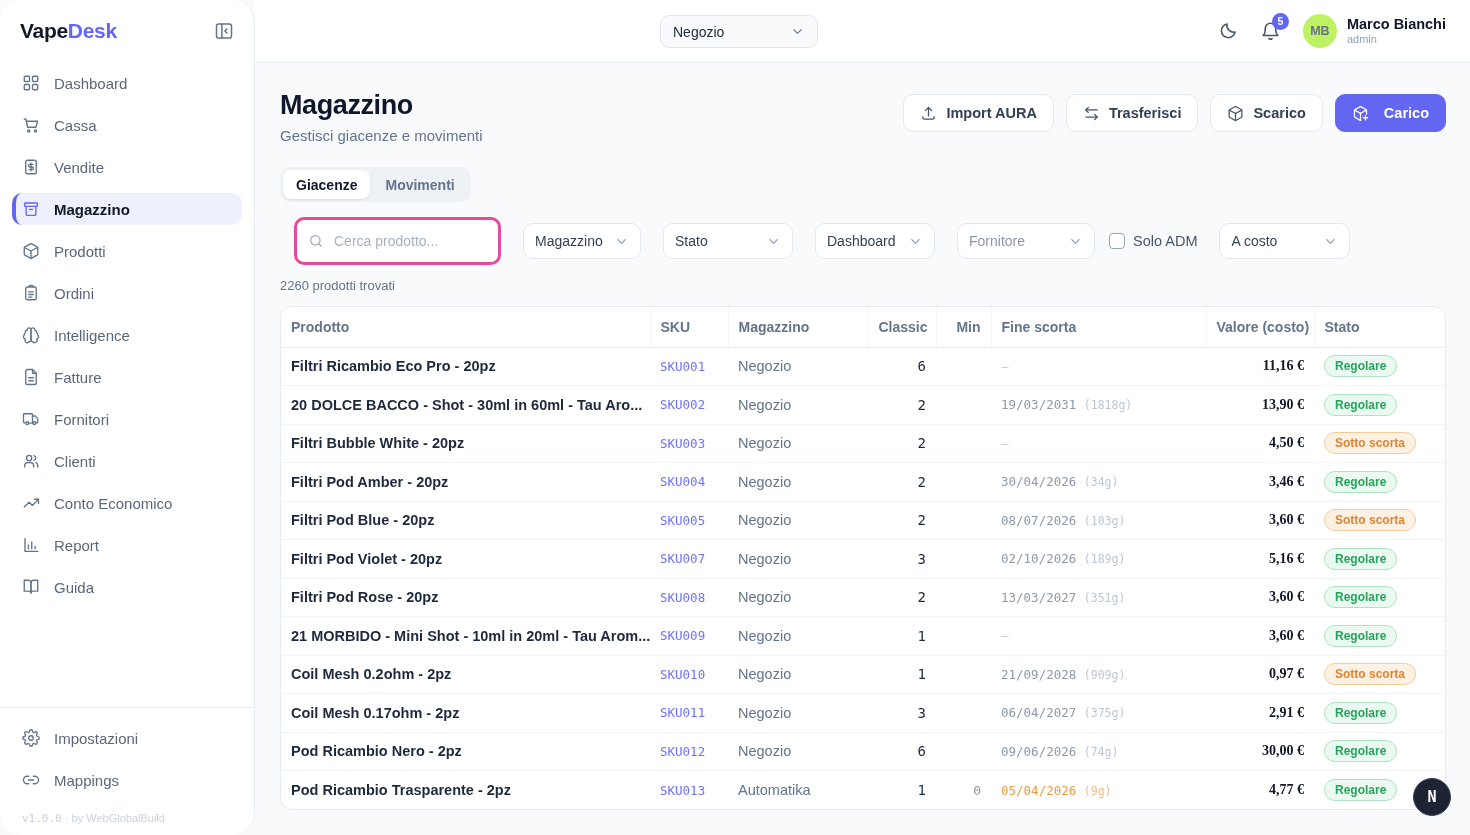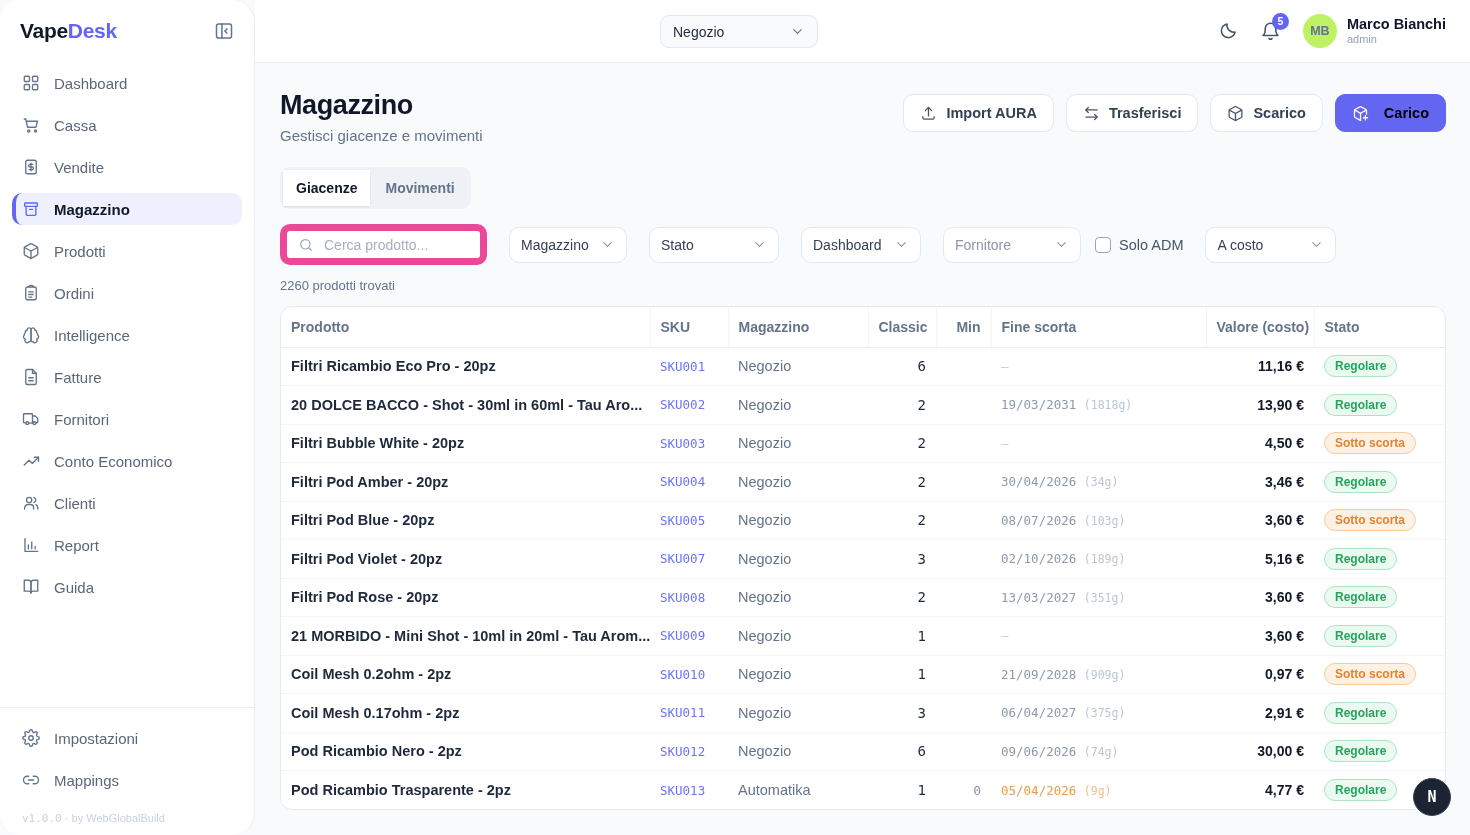--- a/index.html
+++ b/index.html
@@ -42,29 +42,29 @@
   .user-role { font-size:11px; color:#94a3b8; line-height:1.2; }
 
   
   .content { flex:1; padding:27px 24px 0 25px; overflow:hidden; }
   .page-head { display:flex; align-items:flex-start; justify-content:space-between; }
   .page-title { margin:0; font-size:27px; font-weight:800; letter-spacing:-0.4px; color:#0f172a; }
   .page-sub { margin-top:6px; font-size:15px; color:#64748b; }
   .actions { display:flex; gap:12px; margin-top:4px; }
   .btn { height:38px; display:inline-flex; align-items:center; gap:9px; padding:0 16px; border-radius:10px; border:1px solid #e2e8f0; background:#fff; font-size:14.5px; font-weight:600; color:#334155; cursor:pointer; font-family:inherit; }
   .btn .icon { color:#475569; }
-  .btn.primary { background:#6366f1; border-color:#6366f1; color:#000000;gap:15px; }
+  .btn.primary { background:#6366f1; border-color:#6366f1; color:#ffffff;gap:15px; }
   .btn.primary .icon { color:#fff; }
 
   .tabs { display:inline-flex; background:#eef1f6; border-radius:10px; padding:3px; margin-top:23px; gap:2px; }
-  .tab { height:36px; padding:0 13px; display:flex; align-items:center; font-size:14px; font-weight:600; color:#64748b; border-radius:0; cursor:pointer;justify-content:center; }
+  .tab { height:29px; padding:0 13px; display:flex; align-items:center; font-size:14px; font-weight:600; color:#64748b; border-radius:8px; cursor:pointer;justify-content:center; }
   .tab.active { background:#fff; color:#0f172a; box-shadow:0 1px 2px rgba(15,23,42,.10); }
 
   .filters { display:flex; align-items:center; gap:22px; margin-top:15px; }
-  .search-box { width:207px; height:41px; border:7px solid #ec4899; border-radius:10px; background:#fff; display:flex; align-items:center; gap:8px; padding:0 11px; color:#9aa6b8; }
+  .search-box { width:207px; height:48px; border:3px solid #ec4899; border-radius:10px; background:#fff; display:flex; align-items:center; gap:8px; padding:0 11px; color:#9aa6b8;margin-left:14px; }
   .search-box input { border:none; outline:none; flex:1; min-width:0; font-size:14px; color:#334155; background:transparent; font-family:inherit; }
   .search-box input::placeholder { color:#a6b0c0; }
   .select { height:36px; border:1px solid #e2e8f0; border-radius:10px; background:#fff; display:flex; align-items:center; justify-content:space-between; padding:0 11px; font-size:14px; color:#334155; cursor:pointer; }
   .select .icon { color:#8b96a9; }
   .select.muted { color:#8b96a9; }
   .checkbox-wrap { display:flex; align-items:center; gap:8px; font-size:14.5px; color:#475569; cursor:pointer; margin-left:-8px; }
   .checkbox { width:16px; height:16px; border:1.5px solid #98a4b8; border-radius:4px; background:#fff; }
   .results { margin-top:13px; font-size:13px; color:#64748b; }
 
   
@@ -78,21 +78,21 @@
   .c-name { color:#1e293b; font-weight:600; }
   .c-sku { font-family:"DejaVu Sans Mono", monospace; font-size:12.5px; color:#6d71f9; }
   .c-wh { color:#64748b; }
   .c-qty { font-family:"DejaVu Sans Mono", monospace; font-size:14px; font-weight:500; color:#1e293b; }
   .c-min { font-family:"DejaVu Sans Mono", monospace; font-size:13px; color:#8b96a9; }
   .c-exp { font-family:"DejaVu Sans Mono", monospace; font-size:12.5px; color:#8d99ab; }
   .c-exp .days { color:#bcc6d2; font-size:11.5px; }
   .c-exp.empty { color:#c3cbd6; }
   .c-exp.warn { color:#ed9b40; }
   .c-exp.warn .days { color:#f2bd85; }
-  .c-val { font-family:Liberation Sans, sans-serif; font-size:14px; font-weight:600; color:#111827; }
+  .c-val { font-family:Liberation Serif, serif; font-size:14px; font-weight:600; color:#111827; }
   .badge { display:inline-flex; align-items:center; height:22px; padding:0 10px; border-radius:11px; font-size:12px; font-weight:600; line-height:1; }
   .badge.ok { background:#eafaf0; border:1px solid #abe4c0; color:#27a35c; }
   .badge.warn { background:#fdf1e3; border:1px solid #f3cd9e; color:#dd8435; }
 
   .fab { position:fixed; right:19px; bottom:19px; width:38px; height:38px; border-radius:50%; background:#1c2433; border:1px solid #3a4354; color:#fff; display:flex; align-items:center; justify-content:center; font-size:15px; font-weight:600; font-family:"DejaVu Sans Mono", monospace; cursor:pointer; }
 </style>
 </head>
 <body>
 
 <aside class="sidebar">
@@ -197,36 +197,36 @@
             <circle cx="7" cy="17.5" r="1.8"></circle>
             <circle cx="16.5" cy="17.5" r="1.8"></circle>
             <path d="M9 17.5h5.6"></path>
           </svg>
         </span>
         <span>Fornitori</span>
       </div>
       <div class="nav-item">
         <span class="icon">
           <svg width="18" height="18" viewBox="0 0 24 24" fill="none" stroke="currentColor" stroke-width="1.8" stroke-linecap="round" stroke-linejoin="round">
-            <path d="M22 7l-8.2 8.2-4.3-4.3L3 17.4"></path>
-            <path d="M16.5 7H22v5.5"></path>
-          </svg>
-        </span>
-        <span>Conto Economico</span>
-      </div>
-      <div class="nav-item">
-        <span class="icon">
-          <svg width="18" height="18" viewBox="0 0 24 24" fill="none" stroke="currentColor" stroke-width="1.8" stroke-linecap="round" stroke-linejoin="round">
             <circle cx="9.5" cy="8" r="3.5"></circle>
             <path d="M3.5 20v-1.5a4.5 4.5 0 014.5-4.5h3a4.5 4.5 0 014.5 4.5V20"></path>
             <path d="M16 4.7a3.5 3.5 0 010 6.6"></path>
             <path d="M18.5 14.2a4.5 4.5 0 012.5 4.3V20"></path>
           </svg>
         </span>
         <span>Clienti</span>
+      </div>
+      <div class="nav-item">
+        <span class="icon">
+          <svg width="18" height="18" viewBox="0 0 24 24" fill="none" stroke="currentColor" stroke-width="1.8" stroke-linecap="round" stroke-linejoin="round">
+            <path d="M22 7l-8.2 8.2-4.3-4.3L3 17.4"></path>
+            <path d="M16.5 7H22v5.5"></path>
+          </svg>
+        </span>
+        <span>Conto Economico</span>
       </div>
       <div class="nav-item">
         <span class="icon">
           <svg width="18" height="18" viewBox="0 0 24 24" fill="none" stroke="currentColor" stroke-width="1.8" stroke-linecap="round" stroke-linejoin="round">
             <path d="M4 3.5v17h17"></path>
             <path d="M8.5 17v-5M13 17V8M17.5 17v-3"></path>
           </svg>
         </span>
         <span>Report</span>
       </div>

